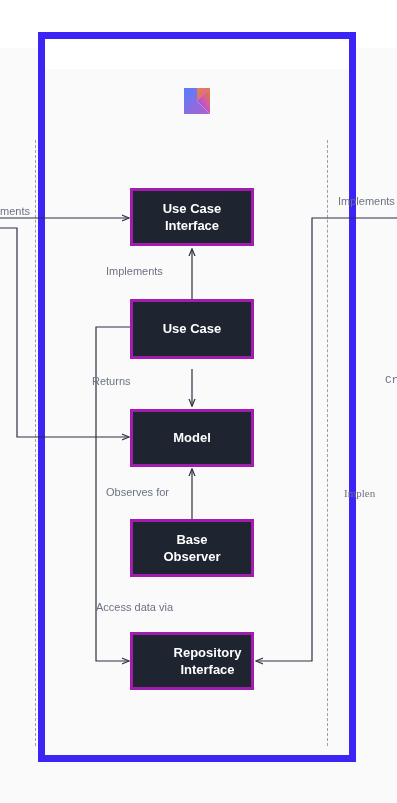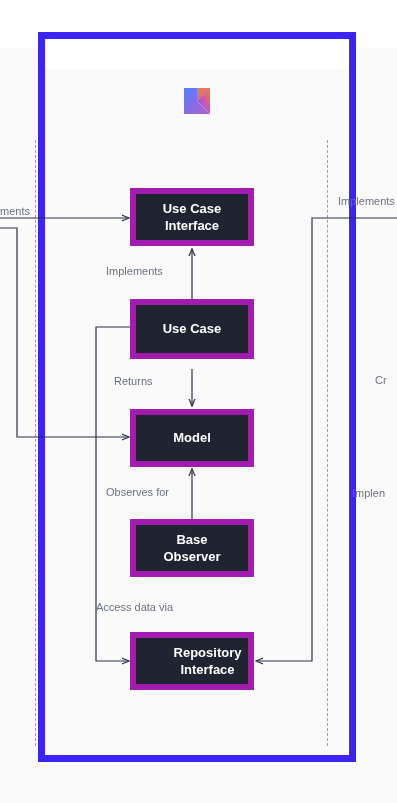--- a/index.html
+++ b/index.html
@@ -81,21 +81,21 @@
     left: 0;
     top: 0;
     width: 397px;
     height: 803px;
     pointer-events: none;
   }
   
   .node {
     position: absolute;
     background: #1E2430;
-    border: 6px solid #a21caf;
+    border: 3px solid #a21caf;
     box-sizing: border-box;
     display: flex;
     align-items: center;
     justify-content: center;
     text-align: center;
     color: #ffffff;
     font-size: 13px;
     font-weight: bold;
     line-height: 1.32;
     padding: 4px 6px;
@@ -199,22 +199,22 @@
   </div>
 
   <div class="node" style="left:130px; top:632px; width:124px; height:58px;padding-left:37px;">
     <span>
       <span>Repository</span><br>
       <span>Interface</span>
     </span>
   </div>
 
   <div class="edge-label" style="left:106px; top:266px;">Implements</div>
-  <div class="edge-label" style="left:114px; top:376px;">Returns</div>
+  <div class="edge-label" style="left:92px; top:376px;">Returns</div>
   <div class="edge-label" style="left:106px; top:487px;">Observes for</div>
   <div class="edge-label" style="left:96px; top:602px;">Access data via</div>
 
   <div class="edge-label clipped-left" style="left:0px; top:192px;">ments</div>
   <div class="edge-label" style="left:338px; top:196px;">Implements</div>
-  <div class="edge-label" style="left:375px; top:375px;">Cr</div>
-  <div class="edge-label" style="left:352px; top:488px;">Implen</div>
+  <div class="edge-label" style="left:385px; top:375px;font-family:Liberation Mono, monospace;">Cr</div>
+  <div class="edge-label" style="left:344px; top:488px;font-family:Liberation Serif, serif;">Implen</div>
 
 </div>
 
 </body></html>

